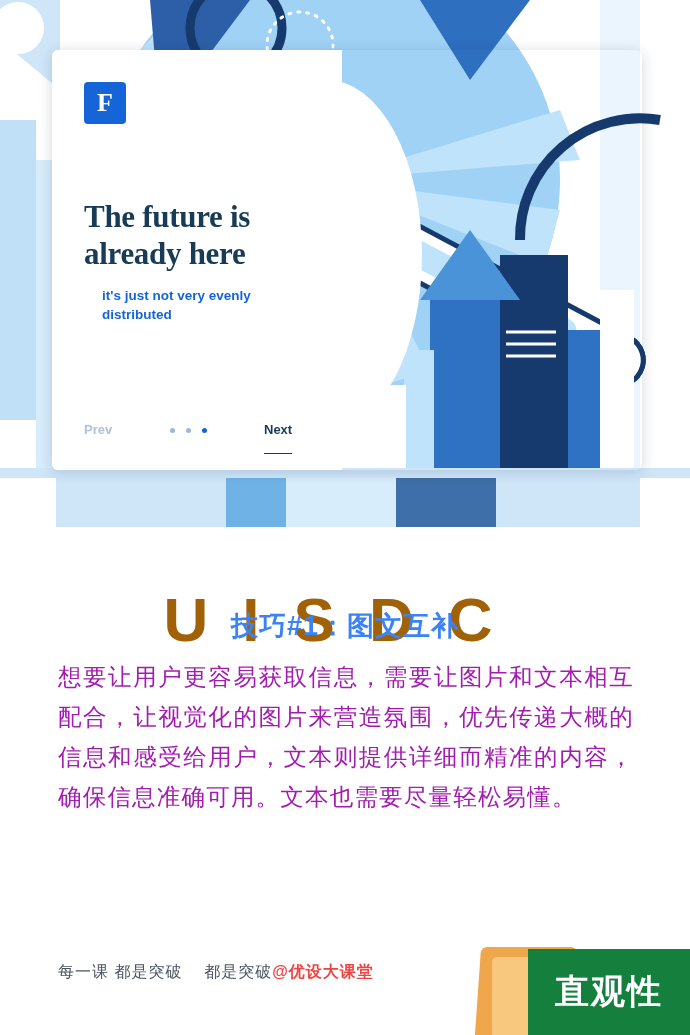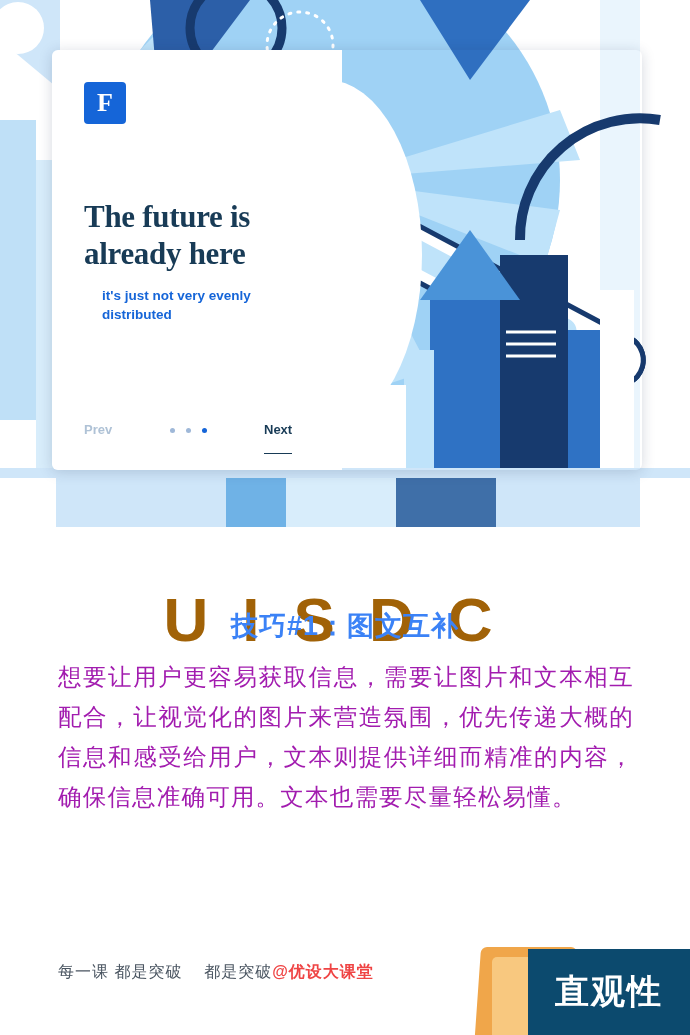--- a/index.html
+++ b/index.html
@@ -216,21 +216,21 @@
     height: 78px;
     background: #f8c87f;
     border-radius: 5px 5px 0 0;
   }
   .badge {
     position: absolute;
     right: 0;
     bottom: 0;
     width: 162px;
     height: 86px;
-    background: #0c4a6e;
+    background: #15803d;
     display: flex;
     align-items: center;
     justify-content: center;
     color: #ffffff;
     font-size: 34px;
     font-weight: bold;
     letter-spacing: 2px;
   }
 </style>
 </head>

